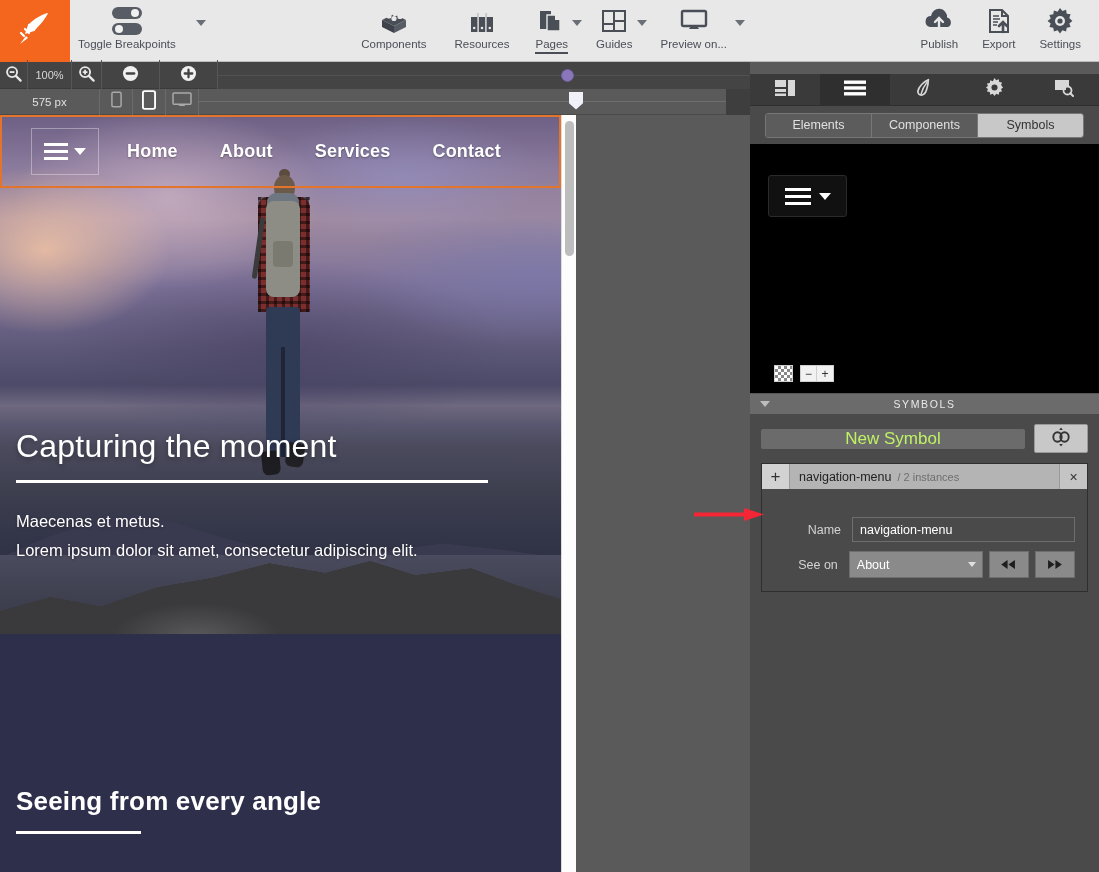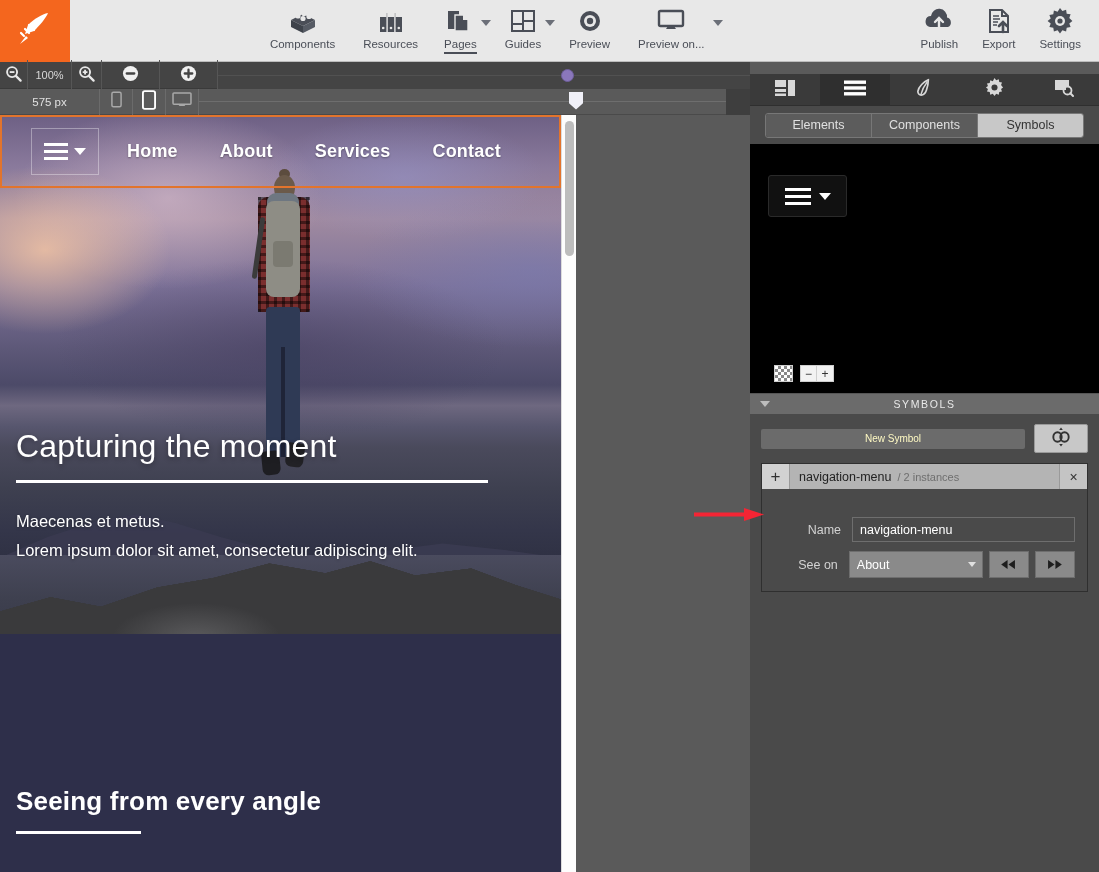--- a/index.html
+++ b/index.html
@@ -271,21 +271,21 @@
   .pm-btn span {
     width: 17px; height: 17px; background: #f2f2f2; color: #333;
     font-size: 12px; line-height: 17px; text-align: center; border: 1px solid #cfcfcf;
   }
   .pm-btn span + span { border-left: 0; }
 
   .sym-body { background: #4a4a4a; padding: 0; }
   .newsym-row { display: flex; align-items: center; padding: 10px 11px; gap: 9px; }
   .newsym-btn {
     flex: 1 1 auto; height: 20px; background: #6b6b6b; border: 0; border-radius: 2px;
-    color: #fef9c3; font-family: inherit; font-size: 10px; cursor: default;
+    color: #bef264; font-family: inherit; font-size: 17px; cursor: default;
   }
   .link-btn {
     width: 54px; height: 29px; background: #c8c8c8; border: 1px solid #9a9a9a;
     border-radius: 2px; display: flex; align-items: center; justify-content: center;
   }
 
   .sym-item { margin: 0 11px; border: 1px solid #2f2f2f; }
   .sym-item-head { display: flex; height: 25px; background: #b4b4b4; }
   .sih-plus {
     width: 28px; display: flex; align-items: center; justify-content: center;
@@ -337,20 +337,36 @@
     <div class="logo-tile">
       <span>
         <svg width="40" height="40" viewBox="0 0 40 40">
           <path d="M33 4c-6 1-14 6-20 12l-3 9 9-3C25 16 31 9 33 4z" fill="#fff"></path>
           <path d="M11 27l-6 8 8-6z" fill="#fff"></path>
           <path d="M6 24l3 3M10 20l4 4M14 16l5 5" stroke="#fff" stroke-width="2.2" fill="none" stroke-linecap="round"></path>
         </svg>
       </span>
     </div>
 
+    <div class="tb-group">
+      <div class="tb-item">
+        <div class="tb-ico">
+          <div style="display:flex;flex-direction:column;gap:4px;">
+            <span class="toggle-sw on">
+                <i></i>
+              </span>
+            <span class="toggle-sw off">
+                <i></i>
+              </span>
+          </div>
+        </div>
+        <div class="tb-lbl">Toggle Breakpoints</div>
+        <span class="caret-sm tb-caret" style="right:-22px;top:20px;"></span>
+      </div>
+    </div>
 
     <div class="spacer"></div>
 
     <div class="tb-group">
 
       <div class="tb-item" style="padding:5px 14px 0 14px;">
         <div class="tb-ico">
           <svg width="30" height="28" viewBox="0 0 30 28">
             <path d="M3 13l12-6 12 6-12 6z" fill="#4a4e57"></path>
             <path d="M3 13v7l12 6v-7z" fill="#3e434b"></path>
@@ -397,30 +413,20 @@
         <div class="tb-ico">
           <svg width="28" height="26" viewBox="0 0 28 26">
             <rect x="3" y="3" width="22" height="20" fill="none" stroke="#4a4e57" stroke-width="2"></rect>
             <path d="M14 3v20M14 13h11M3 16h11" stroke="#4a4e57" stroke-width="2"></path>
           </svg>
         </div>
         <div class="tb-lbl">Guides</div>
         <span class="caret-sm tb-caret" style="right:0;top:20px;"></span>
       </div>
 
-      <div class="tb-item" style="padding:5px 14px 0 14px;">
-        <div class="tb-ico">
-          <svg width="28" height="26" viewBox="0 0 28 26">
-            <circle cx="14" cy="13" r="10" fill="#4a4e57"></circle>
-            <circle cx="14" cy="13" r="6" fill="#e8e8e8"></circle>
-            <circle cx="14" cy="13" r="3.2" fill="#4a4e57"></circle>
-          </svg>
-        </div>
-        <div class="tb-lbl">Preview</div>
-      </div>
 
       <div class="tb-item" style="padding:5px 18px 0 14px;">
         <div class="tb-ico">
           <svg width="30" height="26" viewBox="0 0 30 26">
             <rect x="3" y="3" width="24" height="15" rx="1.5" fill="none" stroke="#4a4e57" stroke-width="2.4"></rect>
             <path d="M10 21h10l-2-3h-6z" fill="#4a4e57"></path>
           </svg>
         </div>
         <div class="tb-lbl">Preview on...</div>
         <span class="caret-sm tb-caret" style="right:0;top:20px;"></span>

